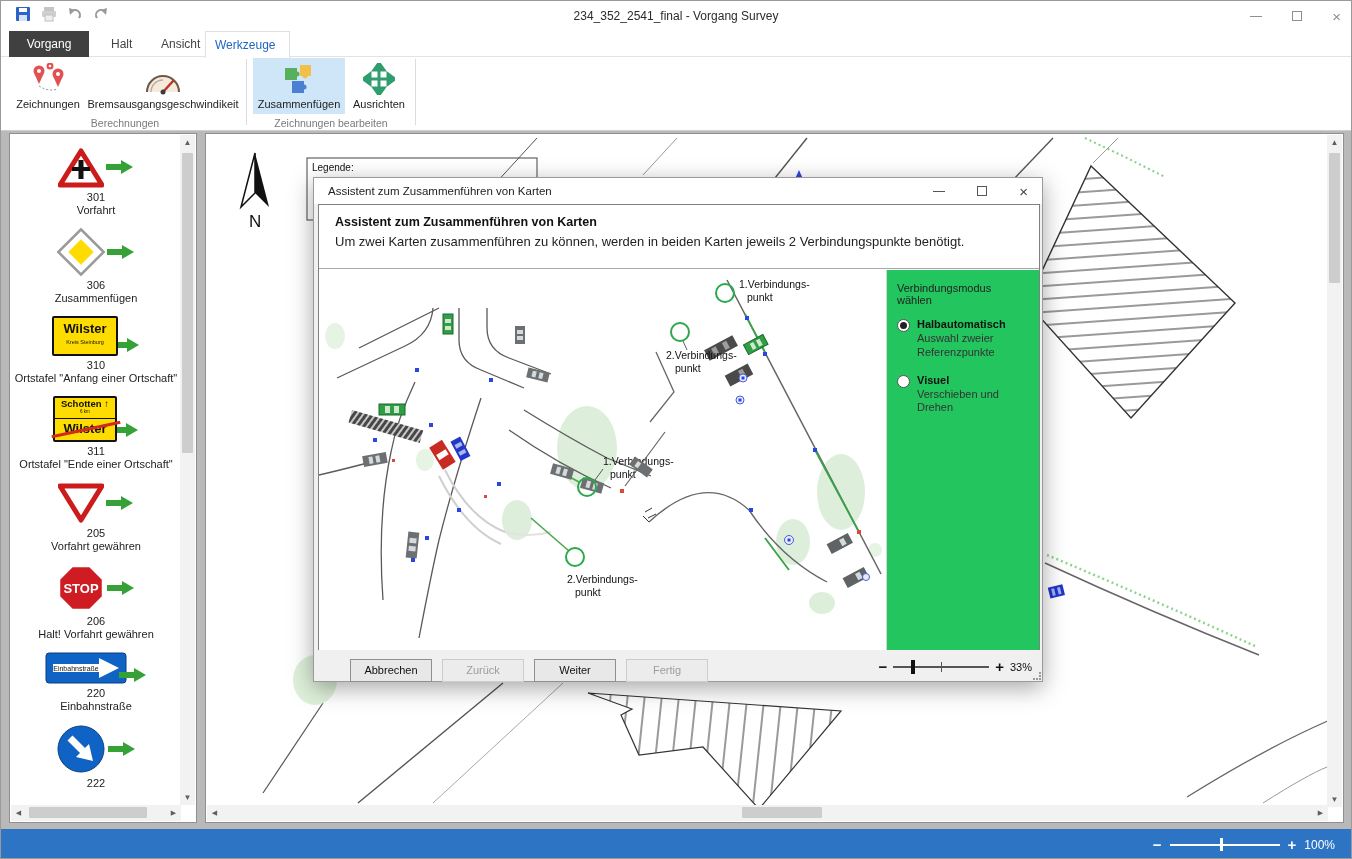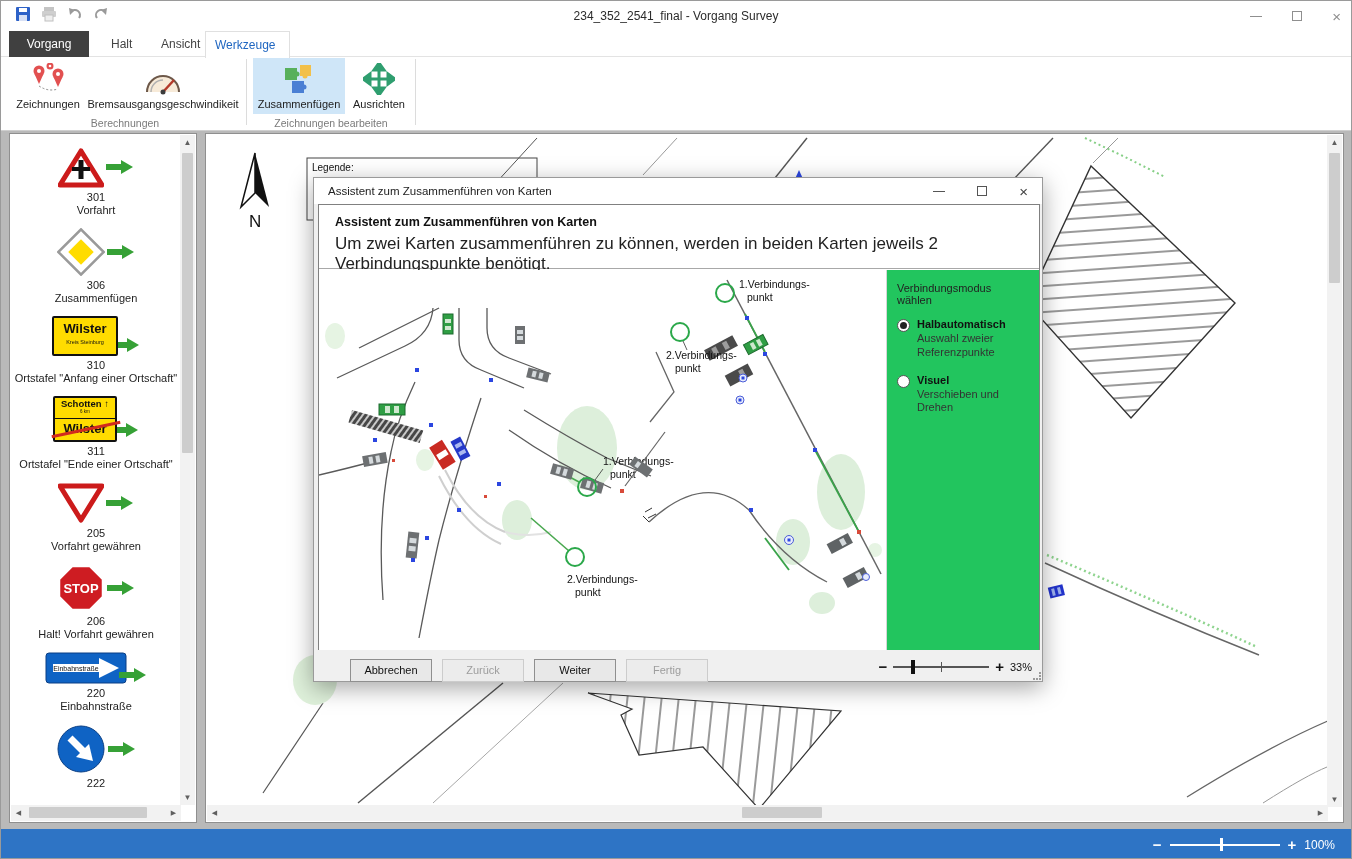--- a/index.html
+++ b/index.html
@@ -65,21 +65,21 @@
 
   
   .dialog { position:absolute; left:312px; top:176px; width:730px; height:505px; background:#f0f0f0; border:1px solid #9a9a9a; box-shadow:0 6px 22px rgba(0,0,0,.35); z-index:10; }
   .dlg-titlebar { position:absolute; left:0; top:0; width:100%; height:26px; background:#ffffff; }
   .dlg-title { position:absolute; left:14px; top:0; line-height:26px; font-size:11.5px; color:#222; }
   .dlg-controls { position:absolute; right:14px; top:0; height:26px; display:flex; gap:32px; align-items:center; color:#444; }
   .dlg-inner { position:absolute; left:4px; top:26px; width:722px; height:622px; }
   .dlg-box { position:absolute; left:0; top:0; width:722px; height:446px; border:1px solid #808080; background:#fff; }
   .dlg-head { position:absolute; left:0; top:0; width:100%; height:64px; border-bottom:1px solid #a8a8a8; background:#fff; padding:10px 16px; }
   .dlg-heading { font-size:12.5px; font-weight:bold; color:#111; }
-  .dlg-desc { font-size:17px; color:#222; margin-top:5px; }
+  .dlg-desc { font-size:13px; color:#222; margin-top:5px; }
   .dlg-body { position:absolute; left:0; top:65px; width:720px; height:380px; }
   .dlg-map { position:absolute; left:0; top:0; width:567px; height:380px; background:#fff; overflow:hidden; }
   .dlg-side { position:absolute; left:567px; top:0; width:153px; height:380px; background:#22c55e; border-left:1px solid #d6d6d6; padding:12px 10px; }
   .dlg-side-title { font-size:11px; color:#222; margin-bottom:12px; }
   .opt { display:flex; gap:7px; margin-bottom:14px; }
   .radio { width:13px; height:13px; min-width:13px; border:1px solid #555; border-radius:50%; background:#fff; margin-top:1px; }
   .radio.sel::after { content:""; display:block; width:7px; height:7px; margin:2px; background:#222; border-radius:50%; }
   .opt-label { font-size:11px; font-weight:bold; color:#111; }
   .opt-desc { font-size:11px; color:#333; margin-top:2px; width:100px; line-height:1.25; }
   .dlg-foot { position:absolute; left:0; top:452px; width:722px; height:30px; }

